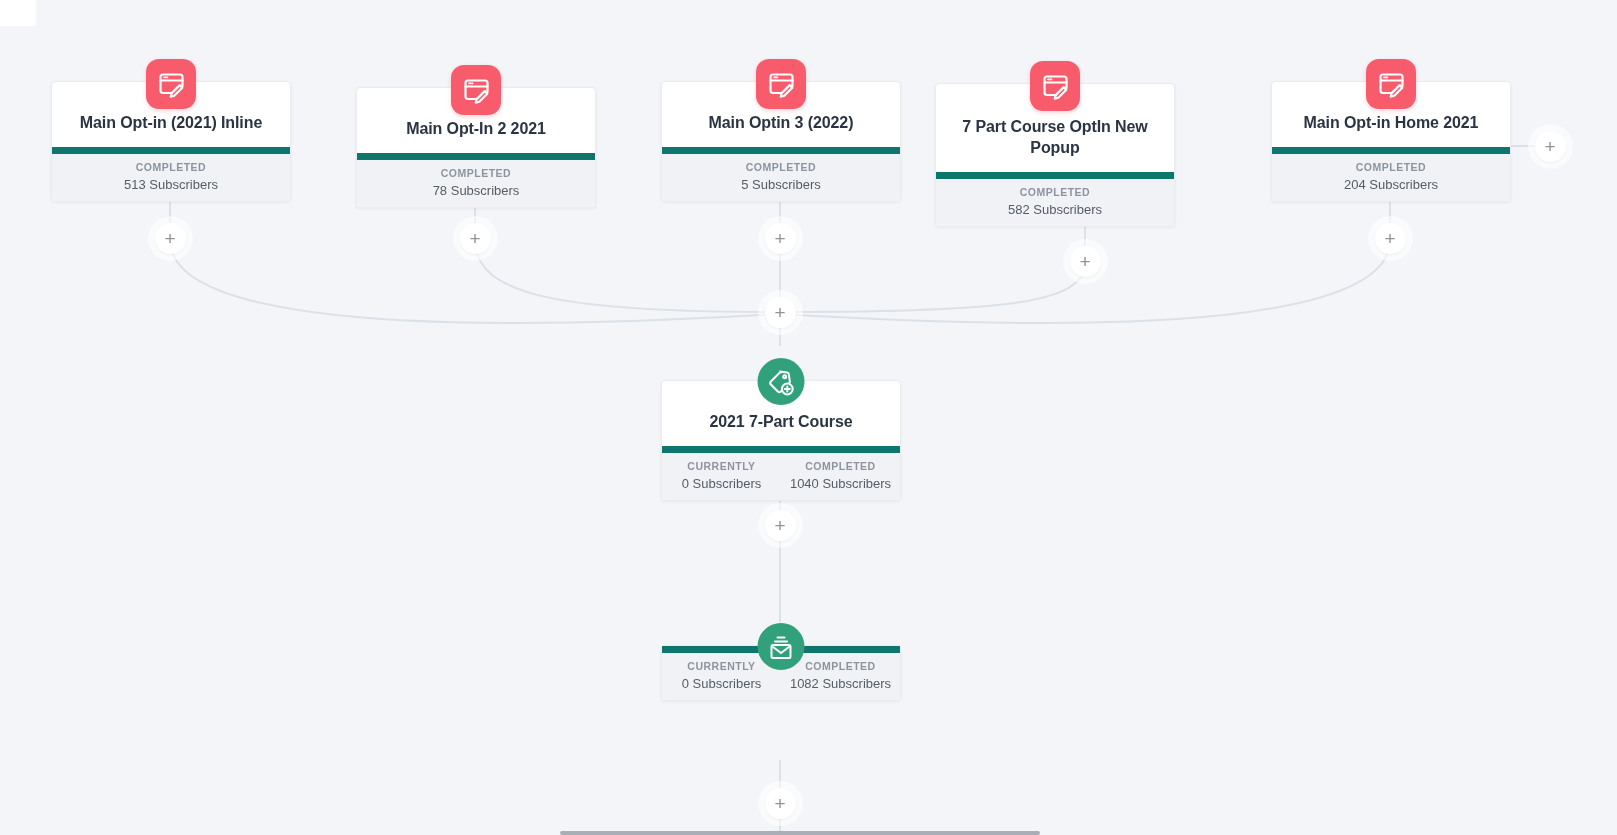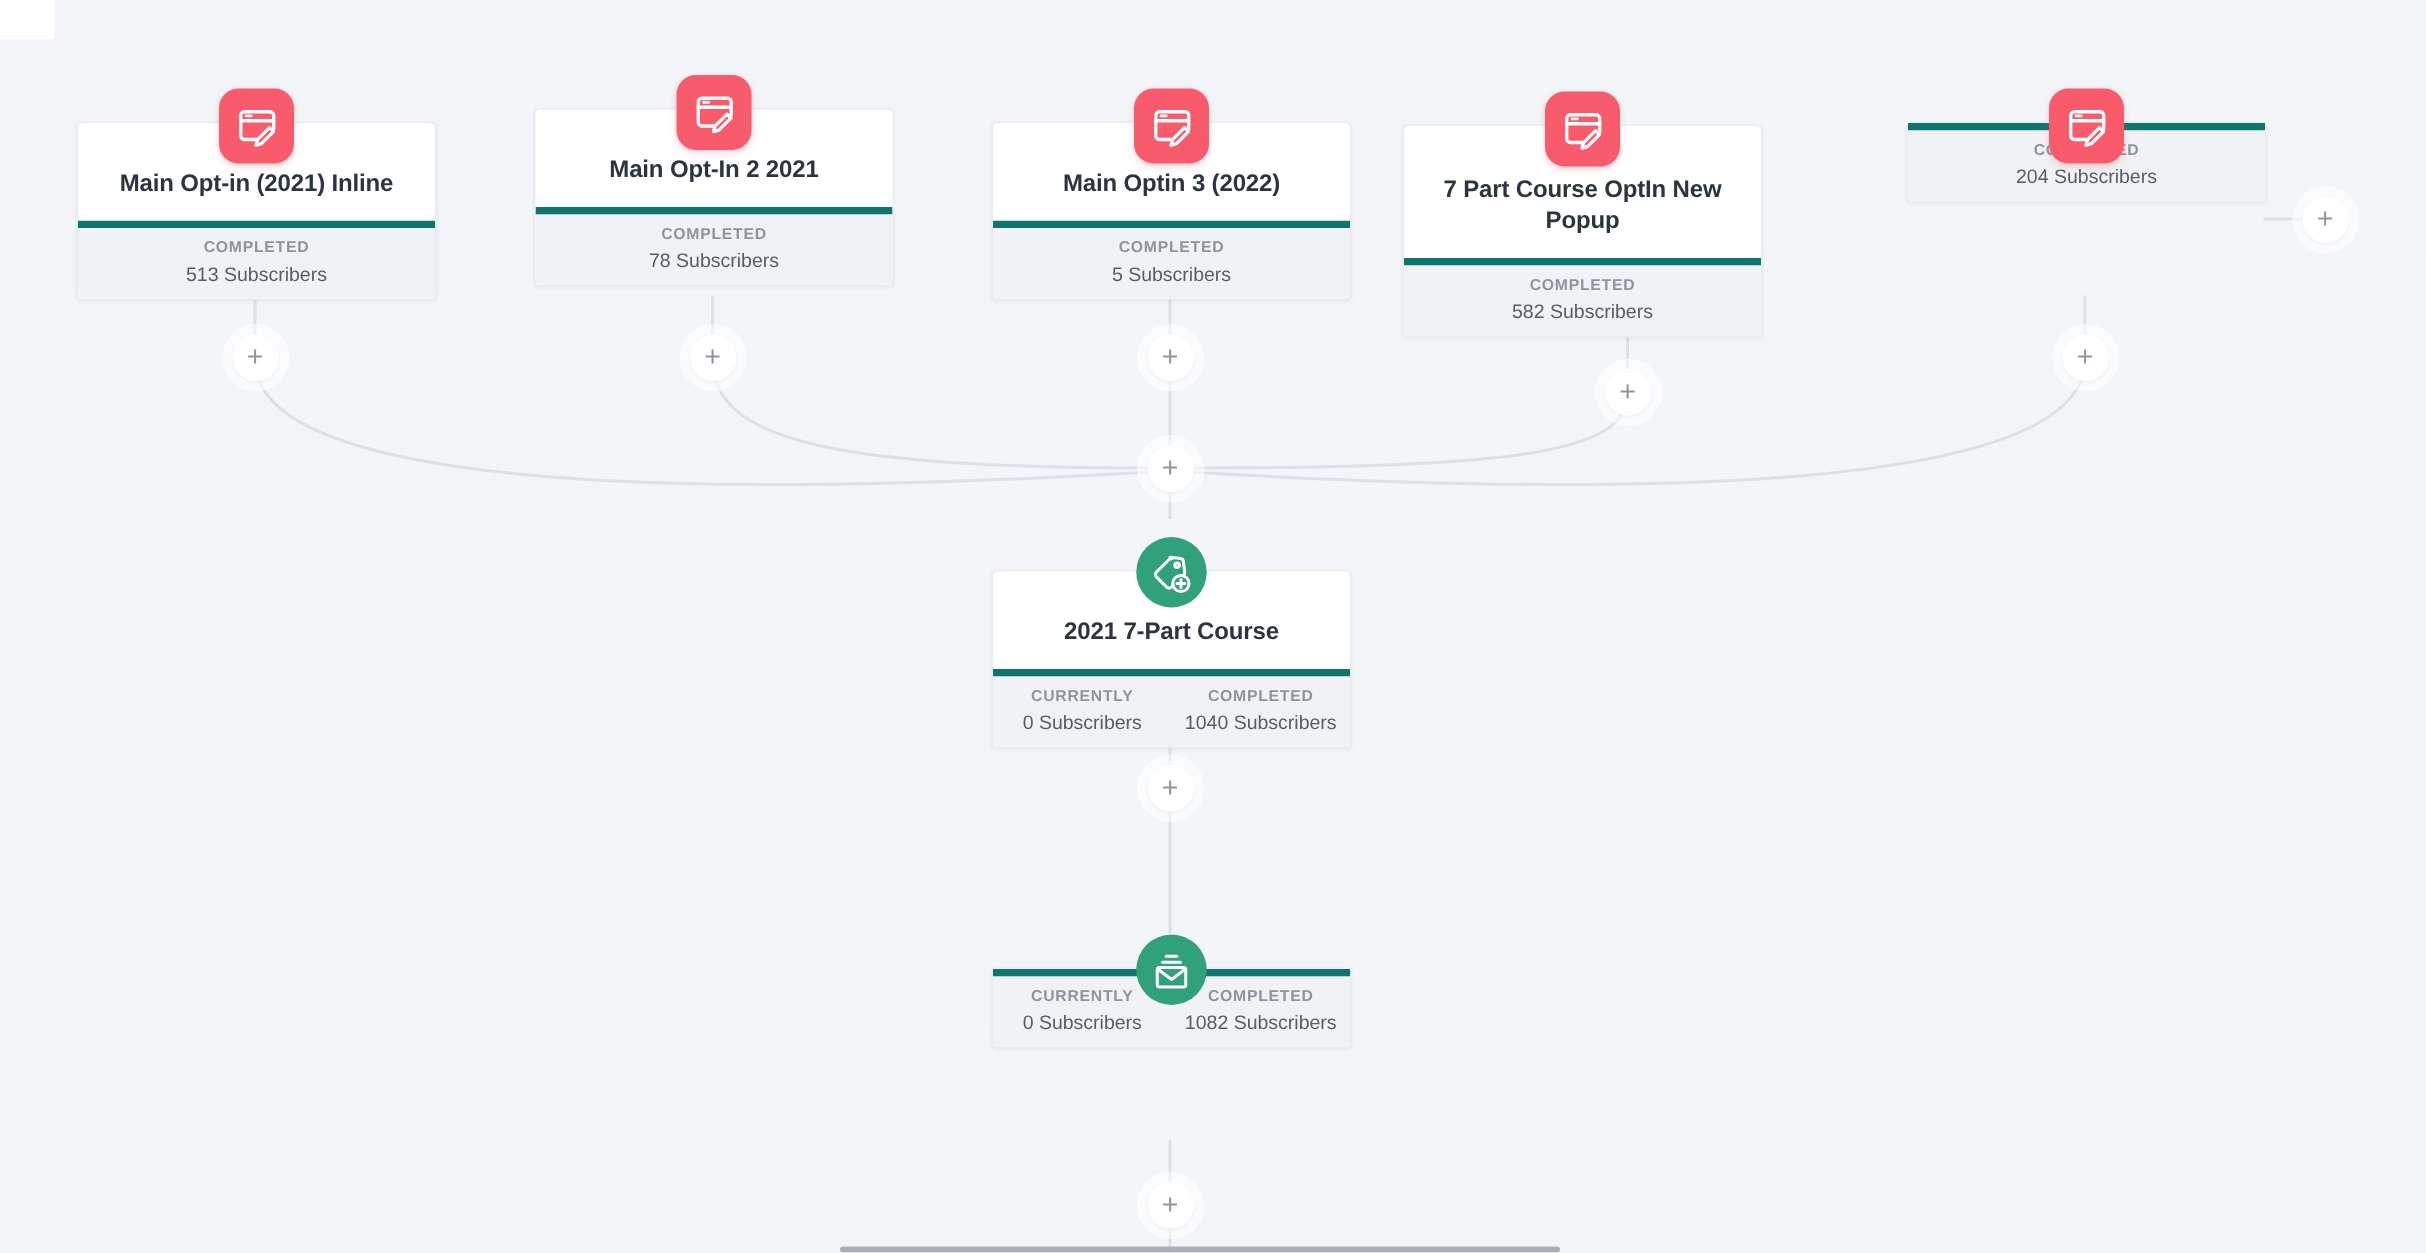--- a/index.html
+++ b/index.html
@@ -33,21 +33,21 @@
     box-sizing:border-box;
   }
   .title-area.tall { height:88px; }
   .node-title {
     font-size:16px; font-weight:700; color:#2a3442;
     letter-spacing:-0.1px; text-align:center; line-height:1.35;
   }
   .stats {
     display:flex;
     background:#f0f2f5;
-    border-top:5px solid #0f766e;
+    border-top:7px solid #0f766e;
     border-radius:0 0 4px 4px;
     padding:7px 0 9px;
     align-items:center;
   }
   .stat { flex:1; text-align:center; }
   .stat-label {
     font-size:10.5px; font-weight:700; letter-spacing:0.5px;
     color:#8d949e; text-transform:uppercase;
   }
   .stat-value { font-size:13px; color:#565d66; margin-top:4px; }
@@ -134,21 +134,21 @@
         <div class="node-title">Main Opt-in (2021) Inline</div>
       </div>
     <div class="stats">
         <div class="stat">
       <div class="stat-label">COMPLETED</div>
       <div class="stat-value">513 Subscribers</div>
     </div>
       </div>
   </div>
 
-  <div class="node" style="left:356px;top:72px">
+  <div class="node" style="left:356px;top:87px">
     <span class="node-icon form-badge">
       <svg viewBox="0 0 50 50">
         <g fill="none" stroke="#ffffff" stroke-width="2.2" stroke-linecap="round" stroke-linejoin="round">
           <path d="M36.5 27 v-9 a2.5 2.5 0 0 0 -2.5 -2.5 h-17 a2.5 2.5 0 0 0 -2.5 2.5 v13.5 a2.5 2.5 0 0 0 2.5 2.5 h8.5"></path>
           <line x1="14.5" y1="21.5" x2="36.5" y2="21.5"></line>
           <line x1="18" y1="18.3" x2="21.5" y2="18.3" stroke-width="1.8"></line>
           <path d="M28.3 36.7 l-3.6 1 1-3.6 8-8 2.6 2.6 z"></path>
         </g>
       </svg>
     </span>
@@ -211,20 +211,23 @@
     <span class="node-icon form-badge">
       <svg viewBox="0 0 50 50">
         <g fill="none" stroke="#ffffff" stroke-width="2.2" stroke-linecap="round" stroke-linejoin="round">
           <path d="M36.5 27 v-9 a2.5 2.5 0 0 0 -2.5 -2.5 h-17 a2.5 2.5 0 0 0 -2.5 2.5 v13.5 a2.5 2.5 0 0 0 2.5 2.5 h8.5"></path>
           <line x1="14.5" y1="21.5" x2="36.5" y2="21.5"></line>
           <line x1="18" y1="18.3" x2="21.5" y2="18.3" stroke-width="1.8"></line>
           <path d="M28.3 36.7 l-3.6 1 1-3.6 8-8 2.6 2.6 z"></path>
         </g>
       </svg>
     </span>
+    <div class="title-area">
+        <div class="node-title">Main Opt-in Home 2021</div>
+      </div>
     <div class="stats">
         <div class="stat">
       <div class="stat-label">COMPLETED</div>
       <div class="stat-value">204 Subscribers</div>
     </div>
       </div>
   </div>
 
   <div class="node" style="left:661px;top:380px">
     <span class="node-icon circle-badge">

